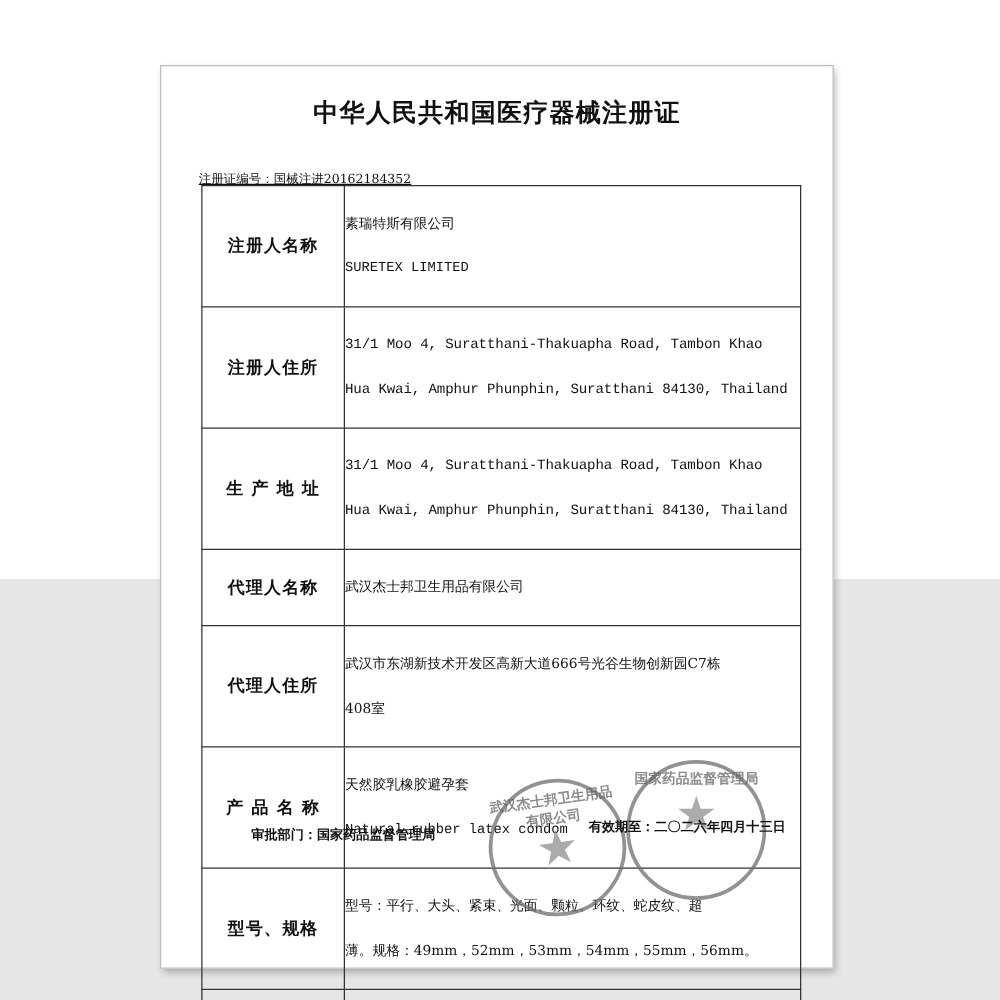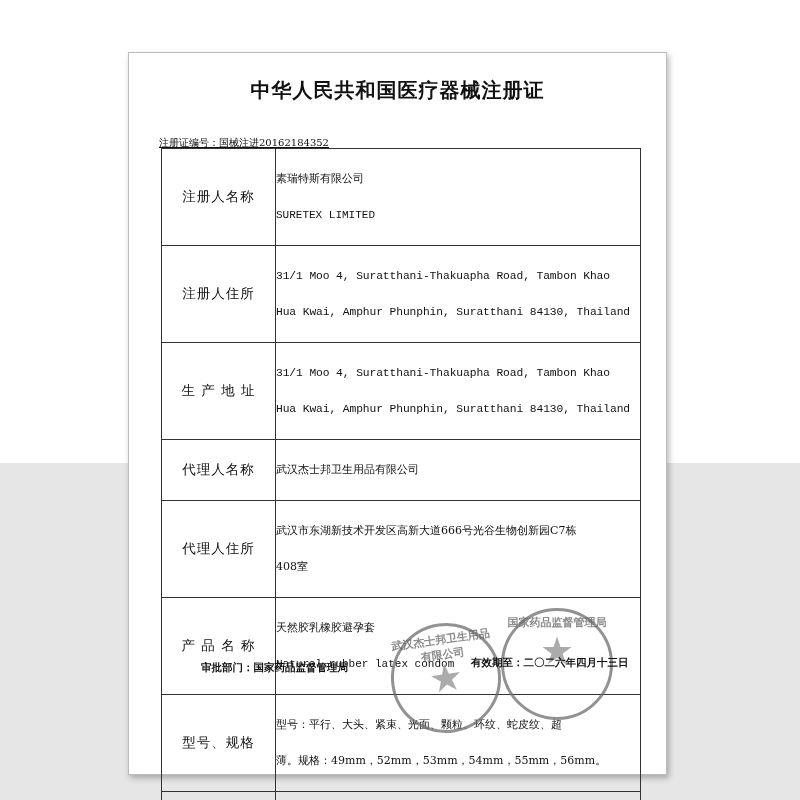--- a/index.html
+++ b/index.html
@@ -28,21 +28,21 @@
   }
   table.cert {
     position:absolute; left:32px; top:95px; width:480px;
     border-collapse:collapse; table-layout:fixed;
   }
   table.cert td {
     border:1.5px solid #333; padding:0; vertical-align:middle;
   }
   td.lbl {
     width:113px; text-align:center;
-    font-family:"DejaVu Sans", sans-serif; font-weight:normal; font-size:13.5px;
+    font-family:"DejaVu Sans", sans-serif; font-weight:bold; font-size:13.5px;
     letter-spacing:1px; white-space:nowrap;
   }
   td.val {
     padding:2px 0 2px 6px; font-size:11px; line-height:12px;
     font-family:"DejaVu Serif", serif; overflow:hidden; white-space:pre-wrap;
   }
   td.val.mono { font-family:"Liberation Mono", "DejaVu Sans Mono", monospace; font-size:11.3px; letter-spacing:-0.1px; }
   td.val.top { vertical-align:top; padding-top:5px; }
   .val-line { display:block; }
   .val-line.mono { font-family:Liberation Mono, monospace; }

